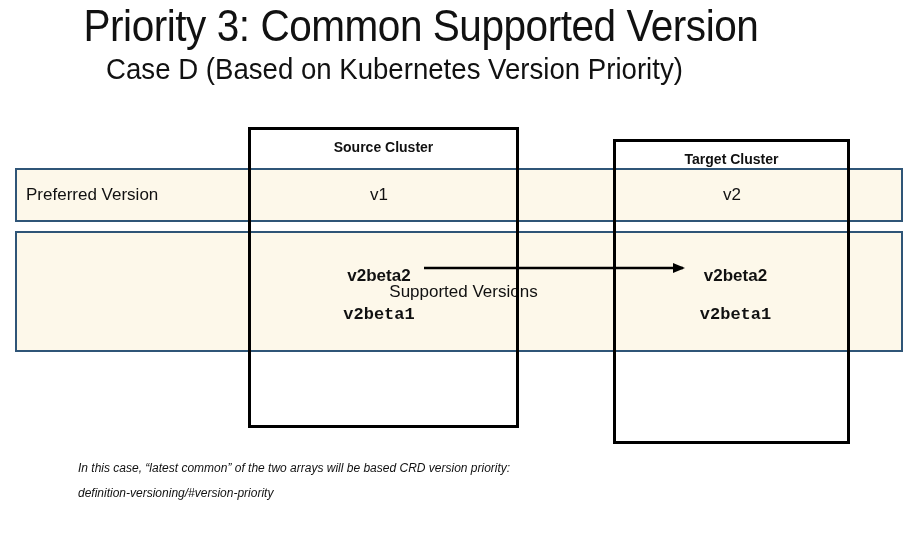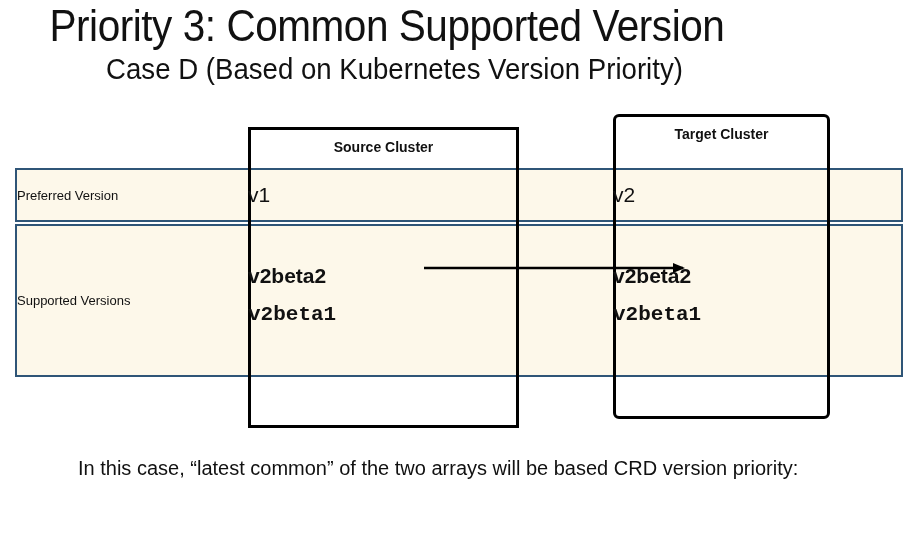--- a/index.html
+++ b/index.html
@@ -7,57 +7,57 @@
     --band-border:#2F5577;
     --box-border:#000000;
     --arrow-color:#000000;
     --text-color:#111111;
   }
   html,body{margin:0;padding:0;background:#ffffff;}
   body{font-family:"Liberation Sans","DejaVu Sans",sans-serif;color:var(--text-color);}
   .slide{position:relative;width:913px;height:541px;background:#ffffff;overflow:hidden;}
 
   
-  .title-wrap{position:absolute;top:0;left:0;width:841px;text-align:left;line-height:52px;white-space:nowrap;padding-left:12px;}
+  .title-wrap{position:absolute;top:0;left:0;width:841px;text-align:center;line-height:52px;white-space:nowrap;}
   .title{display:inline-block;font-size:45px;font-weight:400;transform:scaleX(0.9);transform-origin:center;letter-spacing:-0.5px;}
   .subtitle-wrap{position:absolute;top:50px;left:0;width:789px;text-align:center;line-height:38px;white-space:nowrap;}
   .subtitle{display:inline-block;font-size:30px;font-weight:400;transform:scaleX(0.92);transform-origin:center;}
 
   
   .band{position:absolute;left:15px;width:888px;box-sizing:border-box;
         background:var(--band-fill);border:2px solid var(--band-border);
         display:flex;align-items:center;z-index:1;}
   .band-preferred{top:168px;height:54px;}
-  .band-supported{top:224px;height:153px;}
-  .band-label{font-size:13px;}
+  .band-supported{top:231px;height:121px;justify-content:center;}
+  .band-label{font-size:17px;padding-left:9px;}
 
   
   .cluster-box{position:absolute;box-sizing:border-box;border:3px solid var(--box-border);
                background:transparent;z-index:2;}
   .cluster-box.source{left:248px;top:127px;width:271px;height:301px;}
-  .cluster-box.target{left:613px;top:114px;width:217px;height:305px;border-radius:6px;}
+  .cluster-box.target{left:613px;top:139px;width:237px;height:305px;}
   .cluster-header{text-align:center;font-weight:bold;font-size:14px;margin-top:9px;}
 
   
-  .cell{position:absolute;z-index:3;text-align:left;font-size:21px;height:20px;line-height:20px;}
+  .cell{position:absolute;z-index:3;text-align:center;font-size:17px;height:20px;line-height:20px;}
   .cell.bold{font-weight:bold;}
   .src{left:248px;width:262px;}
   .tgt-pref{left:613px;width:238px;}
   .tgt{left:613px;width:245px;}
   .row-pref{top:185px;}
   .row-sup1{top:266px;}
   .row-sup2{top:305px;font-family:Liberation Mono, monospace;}
 
   
   .arrow-svg{position:absolute;left:420px;top:259px;width:285px;height:18px;z-index:4;}
   .arrow-line{stroke:var(--arrow-color);stroke-width:2.5;}
   .arrow-head{fill:var(--arrow-color);}
 
   
-  .footer{position:absolute;left:78px;top:456px;font-size:20px;line-height:25px;z-index:1;}
+  .footer{position:absolute;left:78px;top:456px;font-size:12px;line-height:25px;z-index:1;font-style:italic;}
 </style>
 </head>
 <body>
 
 <div class="slide">
 
   <div class="title-wrap">
     <span class="title">Priority 3: Common Supported Version</span>
   </div>
   <div class="subtitle-wrap">
@@ -90,15 +90,16 @@
     <defs>
       <marker id="ah" markerWidth="12" markerHeight="10" refX="10" refY="5" orient="auto" markerUnits="userSpaceOnUse">
         <path class="arrow-head" d="M0,0 L12,5 L0,10 z"></path>
       </marker>
     </defs>
     <line class="arrow-line" x1="4" y1="9" x2="263" y2="9" marker-end="url(#ah)"></line>
   </svg>
 
   <div class="footer">
     <div>In this case, “latest common” of the two arrays will be based CRD version priority:</div>
+    <div>definition-versioning/#version-priority</div>
   </div>
 
 </div>
 
 </body></html>

